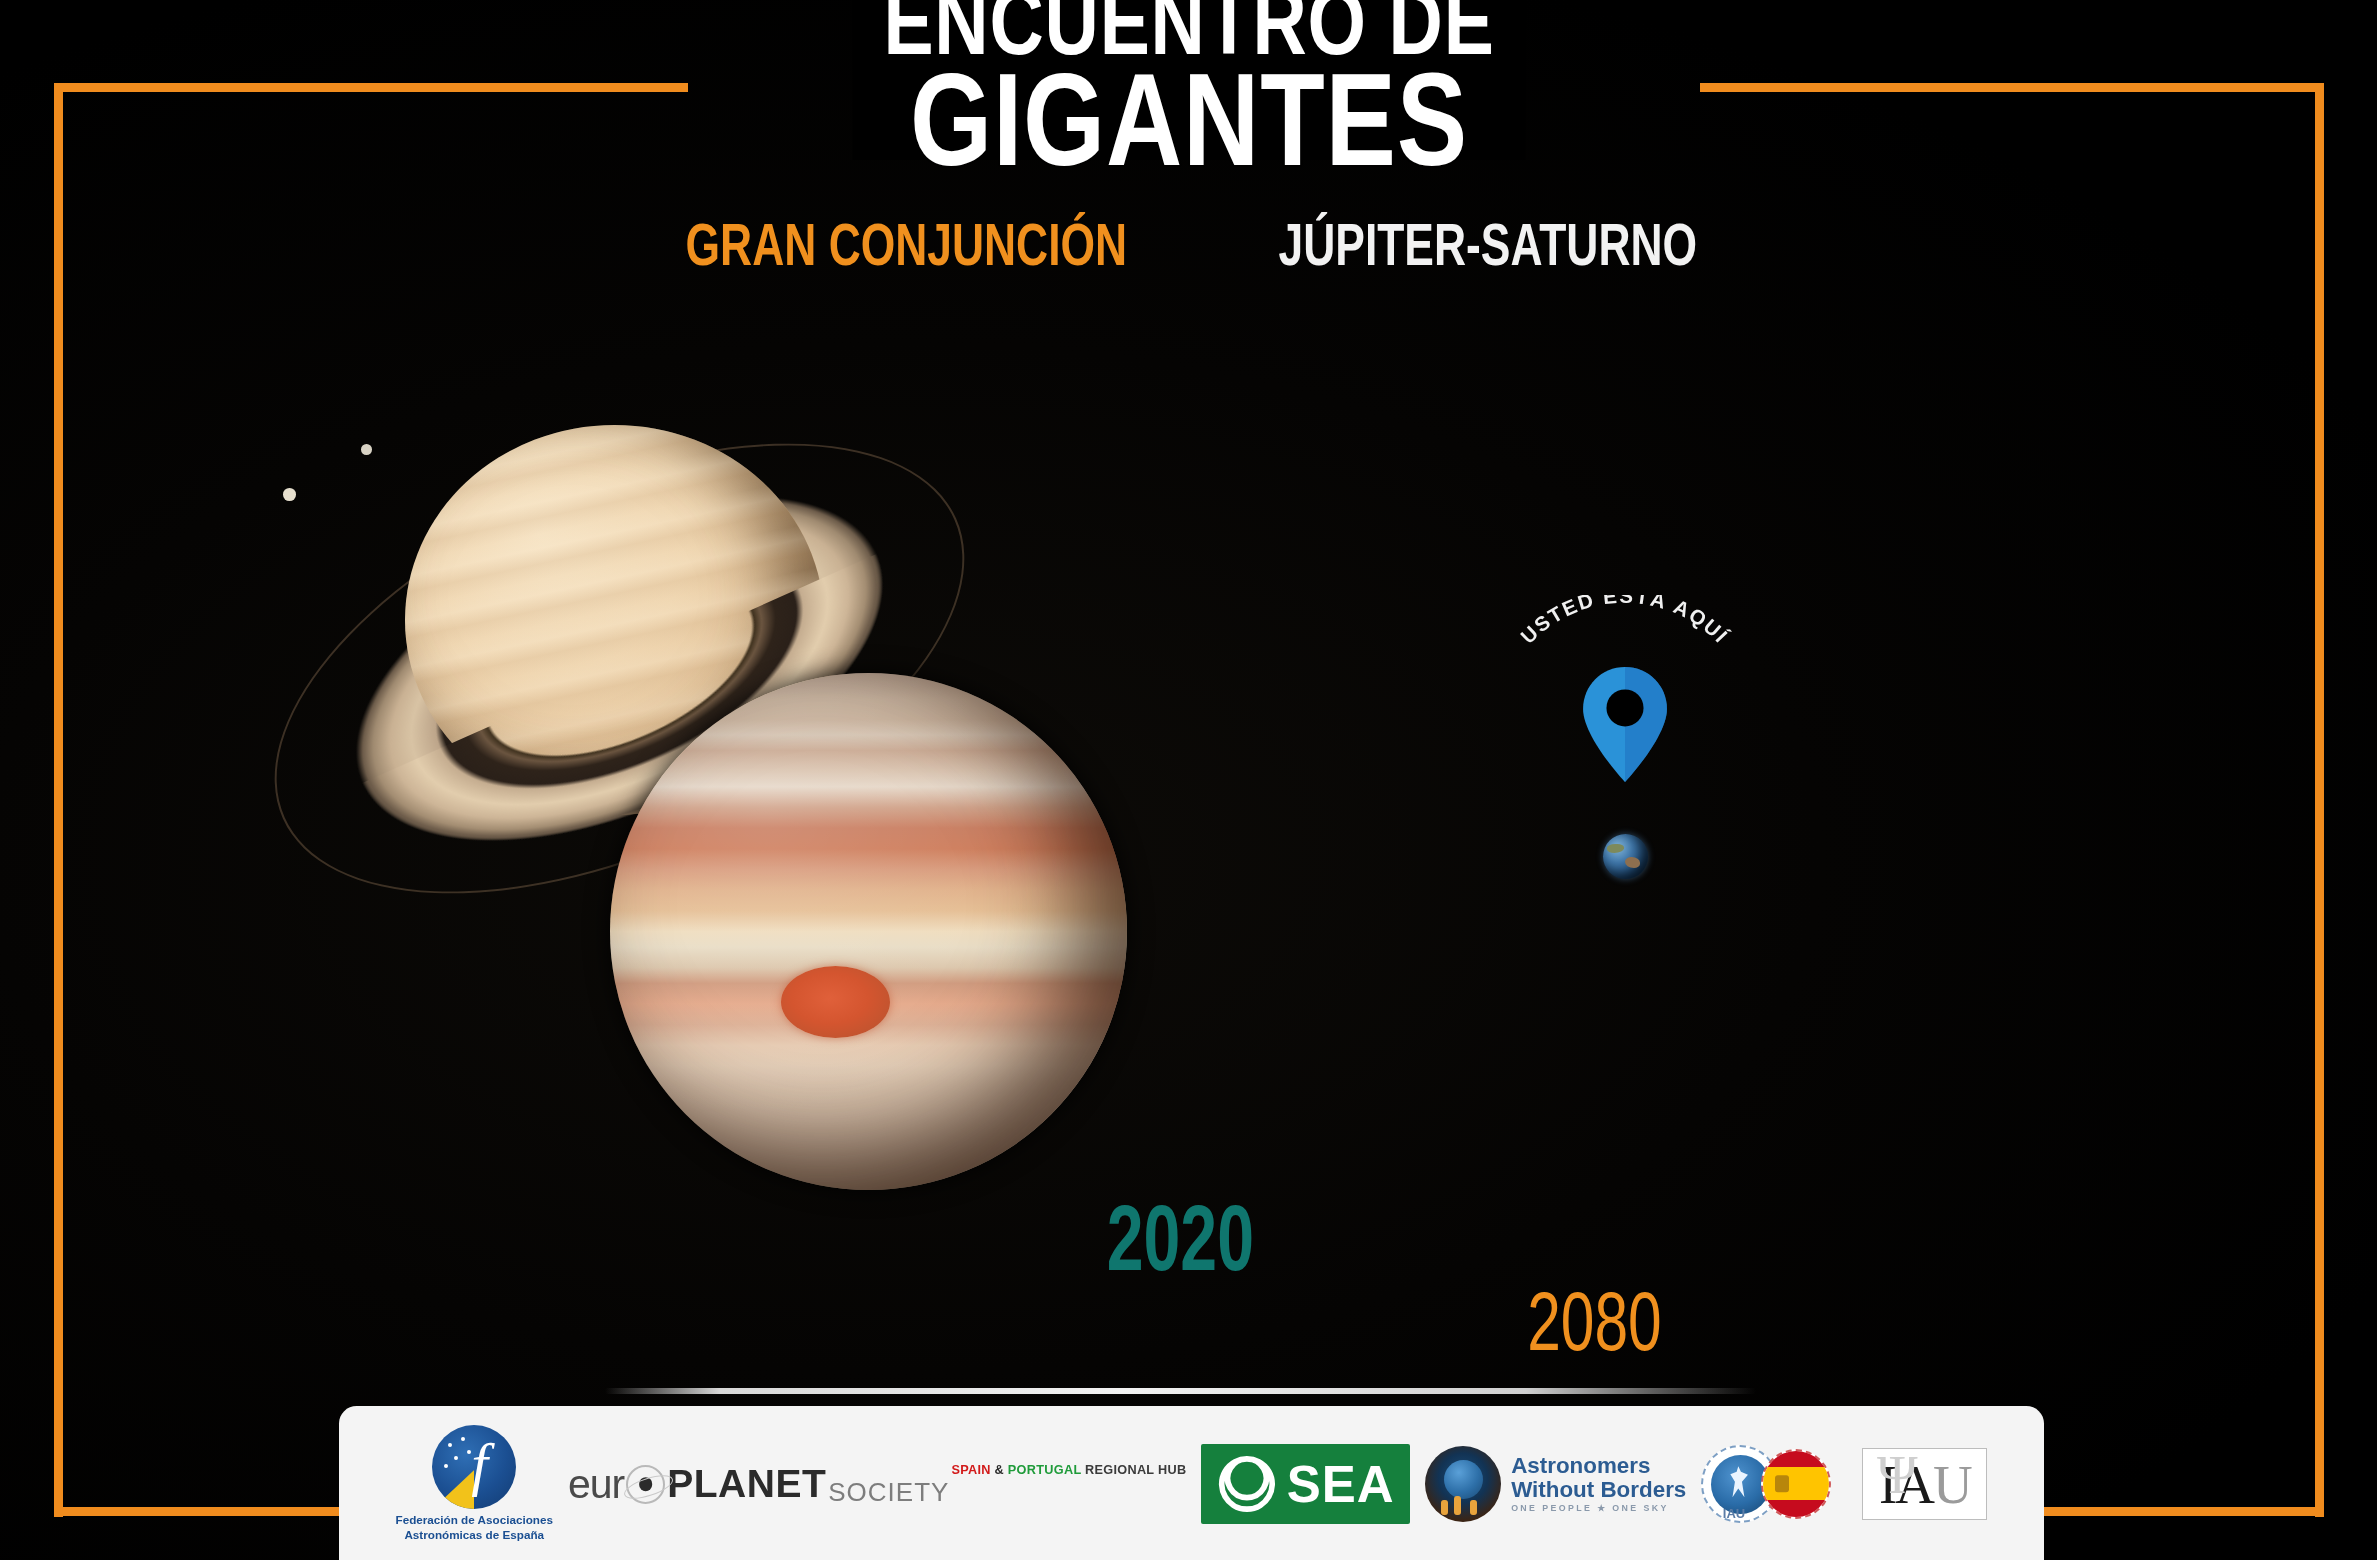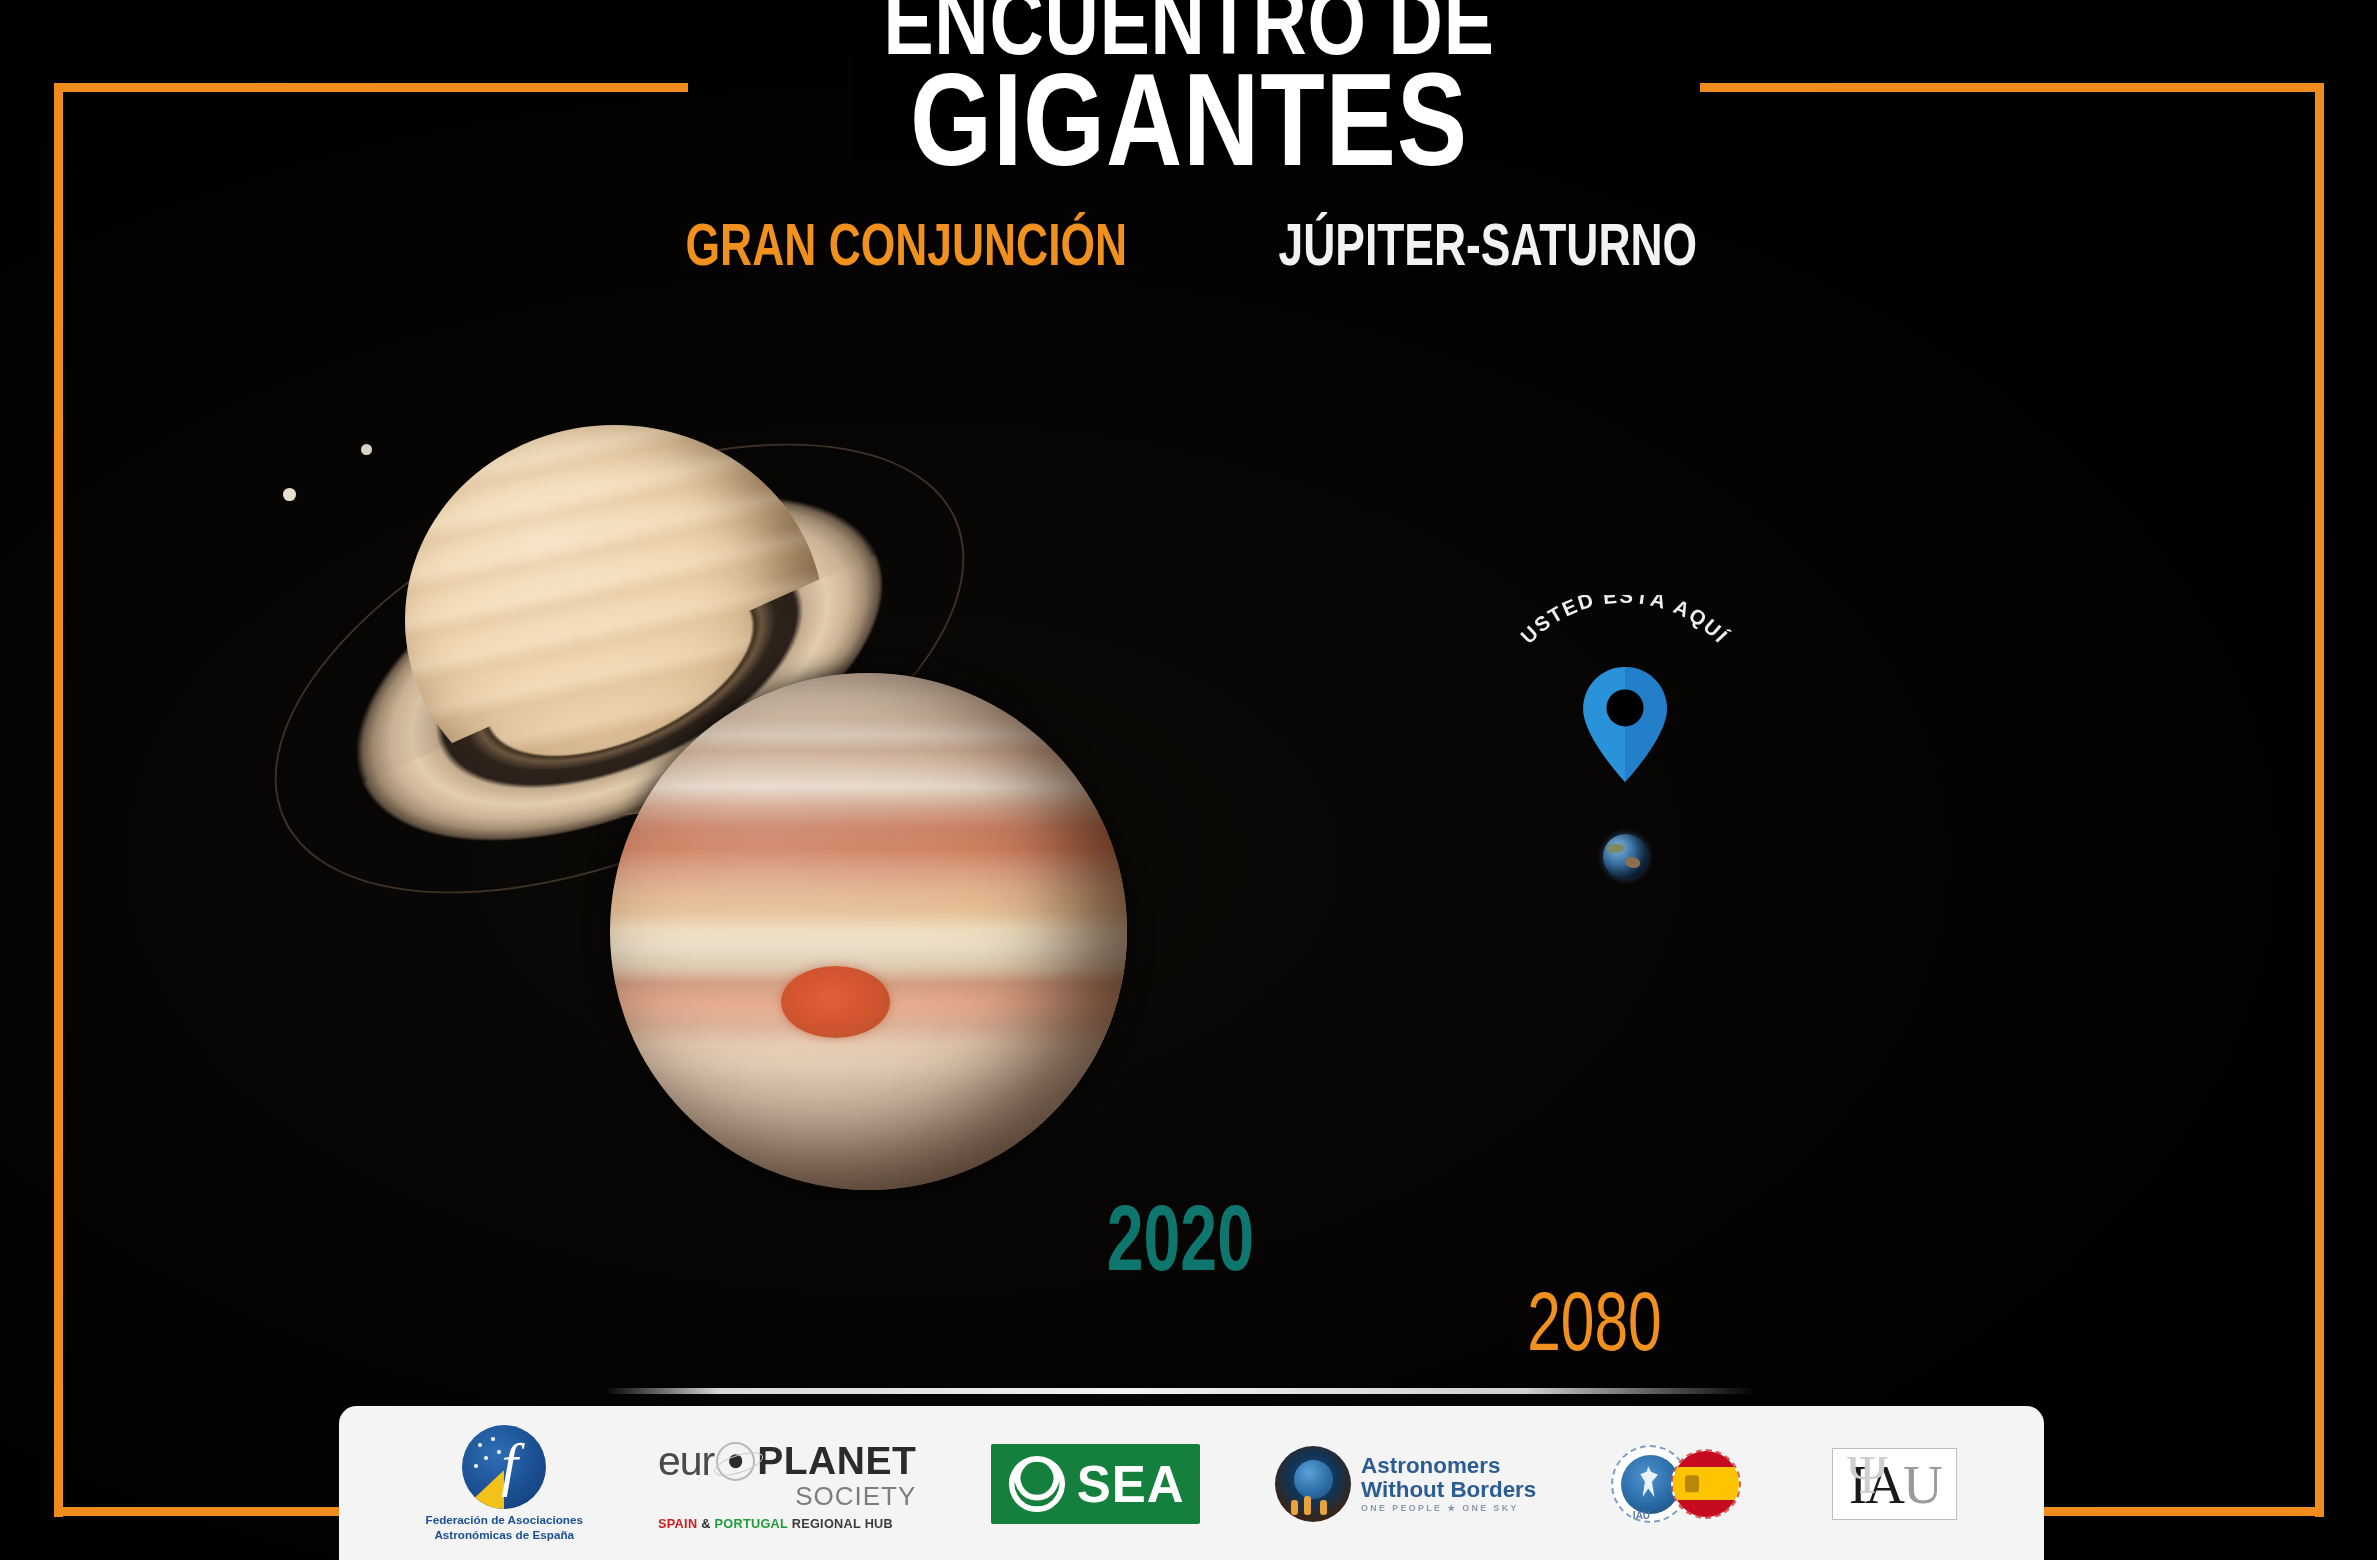--- a/index.html
+++ b/index.html
@@ -233,21 +233,21 @@
     clip-path:polygon(0% 100%, 100% 100%, 100% 10%);
   }
   .faae-mark .star{ position:absolute; width:3.9px; height:3.9px; background:#fff; border-radius:50%; }
   .faae-mark .ef{
     position:absolute; left:39px; top:8.8px; color:#fff; font-size:60px;
     font-family:"Liberation Serif", serif; font-style:italic; line-height:1;
   }
   .faae-txt{ font-size:11.7px; color:#1b4f92; text-align:center; line-height:1.25; font-weight:700; }
 
   
-  .europlanet{ flex-direction:column; align-items:flex-start; gap:2px; }
+  .europlanet{ flex-direction:row; align-items:flex-start; gap:2px; }
   .ep-top{ display:flex; align-items:center; }
   .ep-eur{ font-size:41px; color:#4a4a4a; font-weight:400; letter-spacing:-1px; }
   .ep-orb{
     width:39px; height:39px; border-radius:50%; position:relative; margin:0 2px;
     border:2px solid #b9b9b9;
   }
   .ep-orb::before{
     content:""; position:absolute; left:50%; top:50%; transform:translate(-50%,-50%);
     width:13.7px; height:13.7px; border-radius:50%; background:#2b2b2b;
   }
@@ -307,21 +307,21 @@
     display:flex; flex-direction:column;
   }
   .noc-b i{ display:block; flex:1 1 auto; }
   .noc-b .r1{ background:#c60b1e; height:25%; }
   .noc-b .r2{ background:#ffc400; height:50%; position:relative; }
   .noc-b .r3{ background:#c60b1e; height:25%; }
   .noc-b .r2::before{
     content:""; position:absolute; left:11.7px; top:50%; transform:translateY(-50%);
     width:13.7px; height:17.6px; background:#b8860b; border-radius:2.9px;
   }
-  .noc-lbl{ position:absolute; left:21.5px; bottom:3.9px; font-size:10px; color:#5b7ca6; font-weight:700;margin-top:44px; }
+  .noc-lbl{ position:absolute; left:21.5px; bottom:3.9px; font-size:13px; color:#5b7ca6; font-weight:700;margin-top:44px; }
 
   
   .iau-box{
     border:1.5px solid #bdbdbd; background:#fff; padding:7.8px 15.6px;
   }
   .iau-txt{
     font-family:"Liberation Serif", serif; font-size:55px; font-weight:400;
     color:#141414; letter-spacing:-2px; line-height:1;
     display:flex; align-items:baseline;
   }

